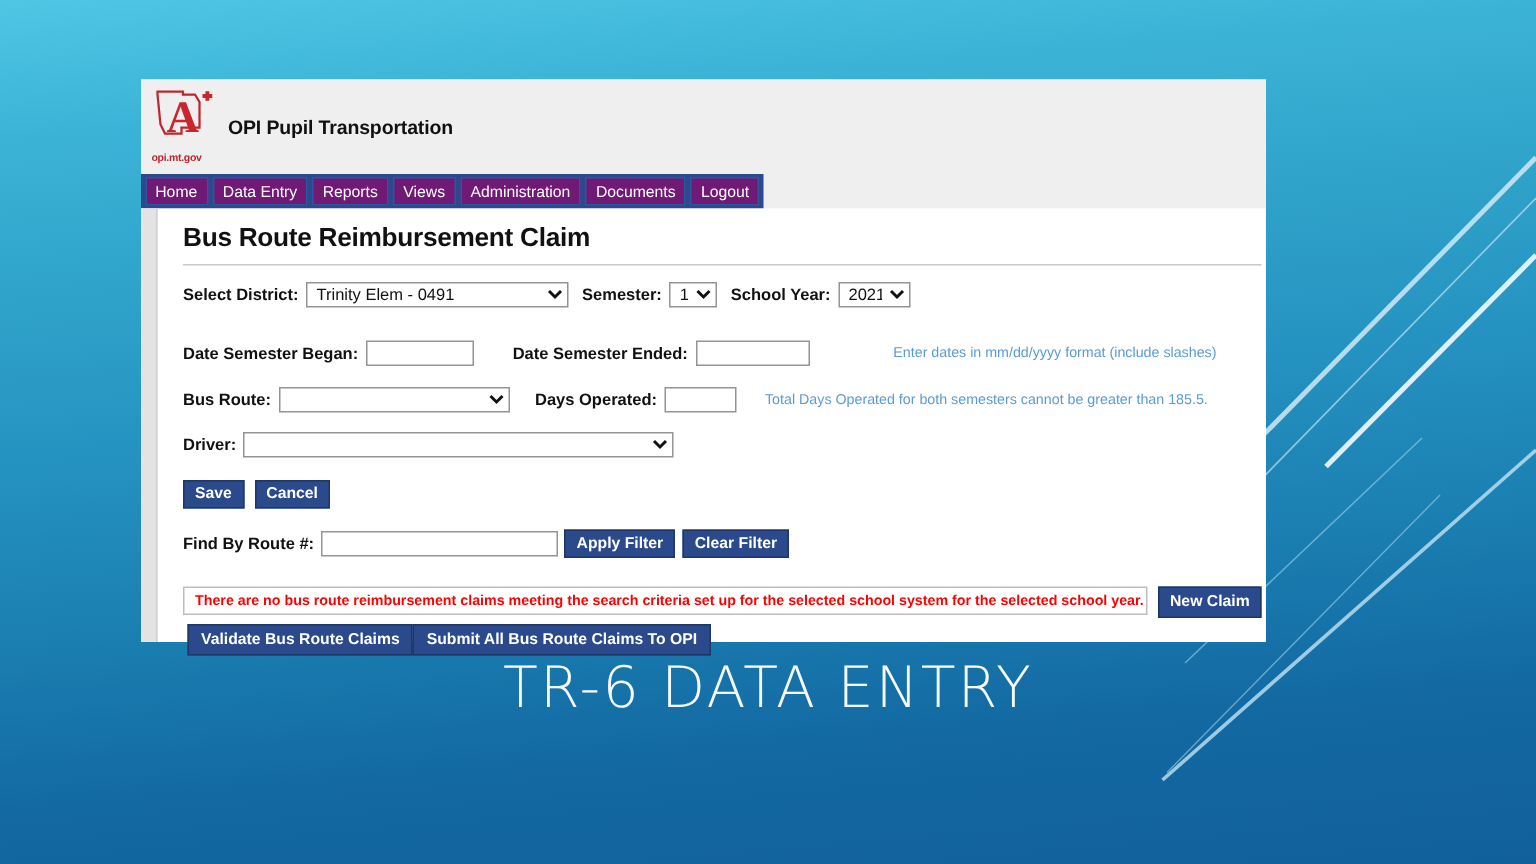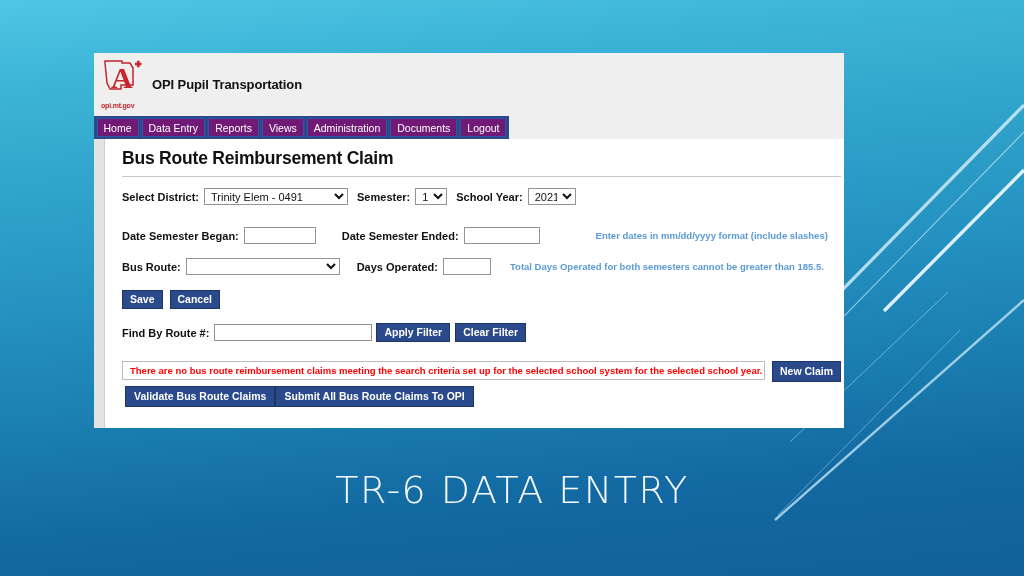--- a/index.html
+++ b/index.html
@@ -165,35 +165,35 @@
     font-family: "Liberation Sans", sans-serif;
     font-size: 11px;
     color: #111;
     background: #ffffff;
     border: 1px solid #949494;
     height: 17px;
     padding: 0 2px;
   }
   select.ui-select { cursor: pointer; }
 
-  #sel-district { width: 144px; }
+  #sel-district { width: 175px; }
   #sel-semester { width: 32px; }
   #sel-year     { width: 48px; }
   #sel-route    { width: 154px; }
   #sel-driver   { width: 287px; }
 
   #inp-began  { width: 72px; }
   #inp-ended  { width: 76px; }
   #inp-days   { width: 48px; }
   #inp-find   { width: 158px; }
 
   .hint {
     font-size: 9.5px;
     color: #5B9BD5;
-    font-weight: bold;
+    font-weight: normal;
     white-space: nowrap;
   }
   #hint-dates { margin-left: 56px; }
   #hint-days  { margin-left: 19px; }
 
   .btn-blue {
     font-family: "Liberation Sans", sans-serif;
     font-size: 10.5px;
     font-weight: bold;
     color: #ffffff;
@@ -238,21 +238,21 @@
     display: flex;
   }
   #btn-submit-all { padding: 3px 8px 4px 8px; }
   #btn-validate   { margin-left: 3px; padding: 3px 8px 4px 8px; }
 
   
   #slide-caption {
     position: absolute;
     left: 0;
     right: 0;
-    top: 468px;
+    top: 436px;
     text-align: center;
     color: #FFFFFF;
     font-size: 38px;
     font-weight: 300;
     letter-spacing: 1.5px;
     font-family: "DejaVu Sans", sans-serif;
     opacity: 0.96;
   }
 </style>
 </head>
@@ -335,20 +335,26 @@
       <div class="form-row" id="row-route">
         <span class="fld-label">Bus Route:</span>
         <select class="ui-select" id="sel-route">
           <option></option>
         </select>
         <span class="fld-label" style="margin-left:17px;">Days Operated:</span>
         <input class="ui-text" id="inp-days" type="text" value="" style="">
         <span class="hint" id="hint-days">Total Days Operated for both semesters cannot be greater than 185.5.</span>
       </div>
 
+      <div class="form-row" id="row-driver">
+        <span class="fld-label">Driver:</span>
+        <select class="ui-select" id="sel-driver">
+          <option></option>
+        </select>
+      </div>
 
       <div class="form-row" id="row-actions">
         <button class="btn-blue" id="btn-save">Save</button>
         <button class="btn-blue" id="btn-cancel">Cancel</button>
       </div>
 
       <div class="form-row" id="row-find">
         <span class="fld-label">Find By Route #:</span>
         <input class="ui-text" id="inp-find" type="text" value="" style="">
         <button class="btn-blue" id="btn-apply">Apply Filter</button>

